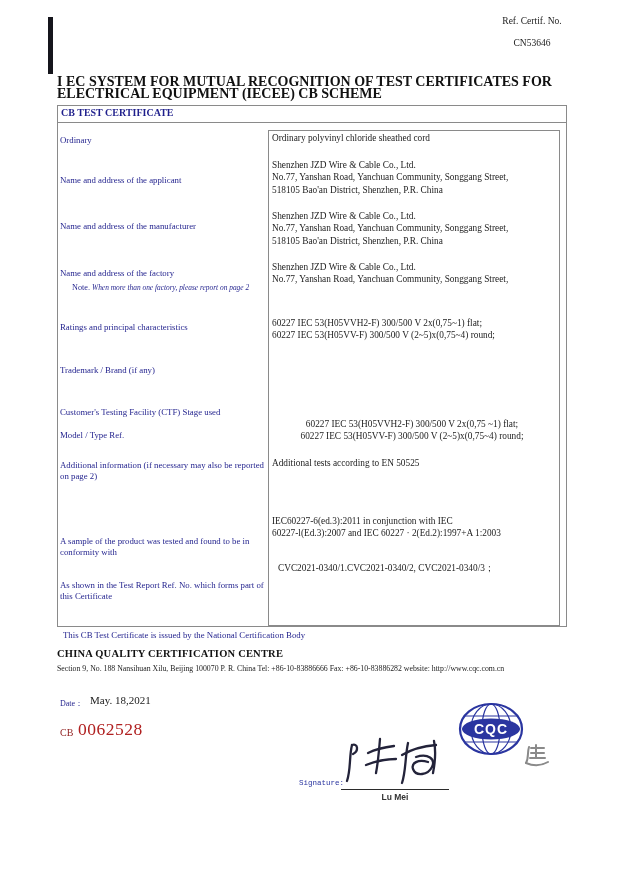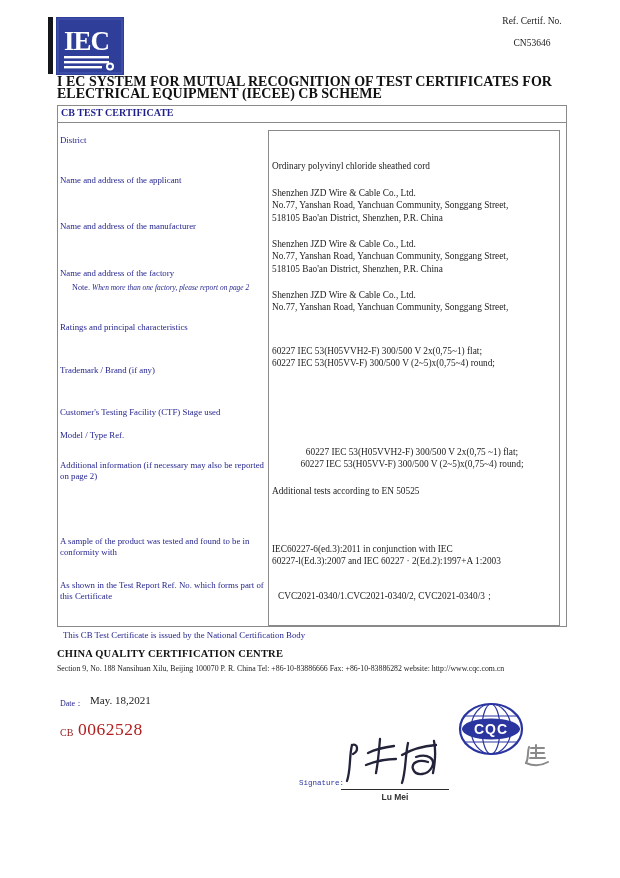--- a/index.html
+++ b/index.html
@@ -3,21 +3,21 @@
 <meta charset="utf-8">
 <style>
   html,body{margin:0;padding:0;background:#e8e8e8;}
   .page{
     position:relative;width:620px;height:878px;background:#ffffff;
     font-family:"Liberation Serif","DejaVu Serif",serif;
     color:#1c1c1c;overflow:hidden;margin:0 auto;
   }
   .abs{position:absolute;}
   .lbl{font-size:8.8px;line-height:10.5px;color:#1f1f8c;width:205px;}
-  .val{font-size:9.3px;line-height:12.4px;color:#1c1c1c;width:280px;margin-top:28px;}
+  .val{font-size:9.3px;line-height:12.4px;color:#1c1c1c;width:280px;}
   .refbox{width:140px;text-align:center;font-size:9.5px;color:#222;}
   .scheme{width:515px;font-size:14px;font-weight:bold;line-height:12px;color:#111;}
   .outer-box{border:1px solid #8a8a8a;}
   .inner-box{border:1px solid #8a8a8a;background:#fff;}
   .title-cell{font-size:10px;font-weight:bold;color:#1f1f8c;}
   .hline{background:#8a8a8a;height:1px;}
   .note-line{font-size:8.2px;color:#1f1f8c;margin-left:12px;}
   .note-italic{font-style:italic;font-size:7.4px;}
   .issued{font-size:8.8px;color:#1f1f8c;}
   .ncb-name{font-size:10.5px;font-weight:bold;color:#111;letter-spacing:.2px;}
@@ -30,44 +30,32 @@
   .sig-line{background:#2b2b2b;height:1.2px;}
   .sig-name{font-family:"Liberation Sans","DejaVu Sans",sans-serif;font-size:8.5px;color:#333;width:108px;text-align:center;font-weight:bold;}
   .report-val{padding-left:6px;}
 </style>
 </head>
 <body>
 
 <div class="page">
 
   <div class="abs" style="left:48px;top:17px;width:5px;height:57px;background:#15151c;"></div>
-  <div class="abs" style="left:56px;top:17px;width:68px;height:58px;">
-    <svg width="68" height="58" viewBox="0 0 68 58">
-      <rect x="0" y="0" width="68" height="58" fill="#2e3e99"></rect>
-      <rect x="2" y="2" width="64" height="54" fill="none" stroke="#4a5ab5" stroke-width="1"></rect>
-      <text x="8" y="33" font-family="Liberation Serif, serif" font-weight="bold" font-size="27" fill="#ffffff" letter-spacing="-1">IEC</text>
-      <rect x="8" y="39" width="45" height="2.4" fill="#ffffff"></rect>
-      <rect x="8" y="44" width="45" height="2.4" fill="#ffffff"></rect>
-      <rect x="8" y="49" width="38" height="2.4" fill="#ffffff"></rect>
-      <circle cx="54" cy="49.5" r="4" fill="#ffffff"></circle>
-      <circle cx="54" cy="49.5" r="2" fill="#2e3e99"></circle>
-    </svg>
-  </div>
 
   <div class="abs refbox" style="left:462px;top:16px;">Ref. Certif. No.</div>
   <div class="abs refbox" style="left:462px;top:38px;">CN53646</div>
 
   <div class="abs scheme" style="left:57px;top:76px;">I EC SYSTEM FOR MUTUAL RECOGNITION OF TEST CERTIFICATES FOR ELECTRICAL EQUIPMENT (IECEE) CB SCHEME</div>
 
   <div class="abs outer-box" style="left:57px;top:105px;width:508px;height:520px;"></div>
   <div class="abs title-cell" style="left:61px;top:107px;">CB TEST CERTIFICATE</div>
   <div class="abs hline" style="left:57px;top:122px;width:509px;"></div>
   <div class="abs inner-box" style="left:268px;top:130px;width:290px;height:494px;"></div>
 
-  <div class="abs lbl" style="left:60px;top:135px;">District</div>
+  <div class="abs lbl" style="left:60px;top:135px;">Ordinary</div>
   <div class="abs lbl" style="left:60px;top:175px;">Name and address of the applicant</div>
   <div class="abs lbl" style="left:60px;top:221px;">Name and address of the manufacturer</div>
   <div class="abs lbl" style="left:60px;top:268px;">Name and address of the factory</div>
   <div class="abs note-line" style="left:60px;top:283px;width:210px;"><span>Note.</span> <span class="note-italic">When more than one factory, please report on page 2</span></div>
   <div class="abs lbl" style="left:60px;top:322px;">Ratings and principal characteristics</div>
   <div class="abs lbl" style="left:60px;top:365px;">Trademark / Brand (if any)</div>
   <div class="abs lbl" style="left:60px;top:407px;">Customer's Testing Facility (CTF) Stage used</div>
   <div class="abs lbl" style="left:60px;top:430px;">Model / Type Ref.</div>
   <div class="abs lbl" style="left:60px;top:460px;">Additional information (if necessary may also be reported on page 2)</div>
   <div class="abs lbl" style="left:60px;top:536px;">A sample of the product was tested and found to be in conformity with</div>

